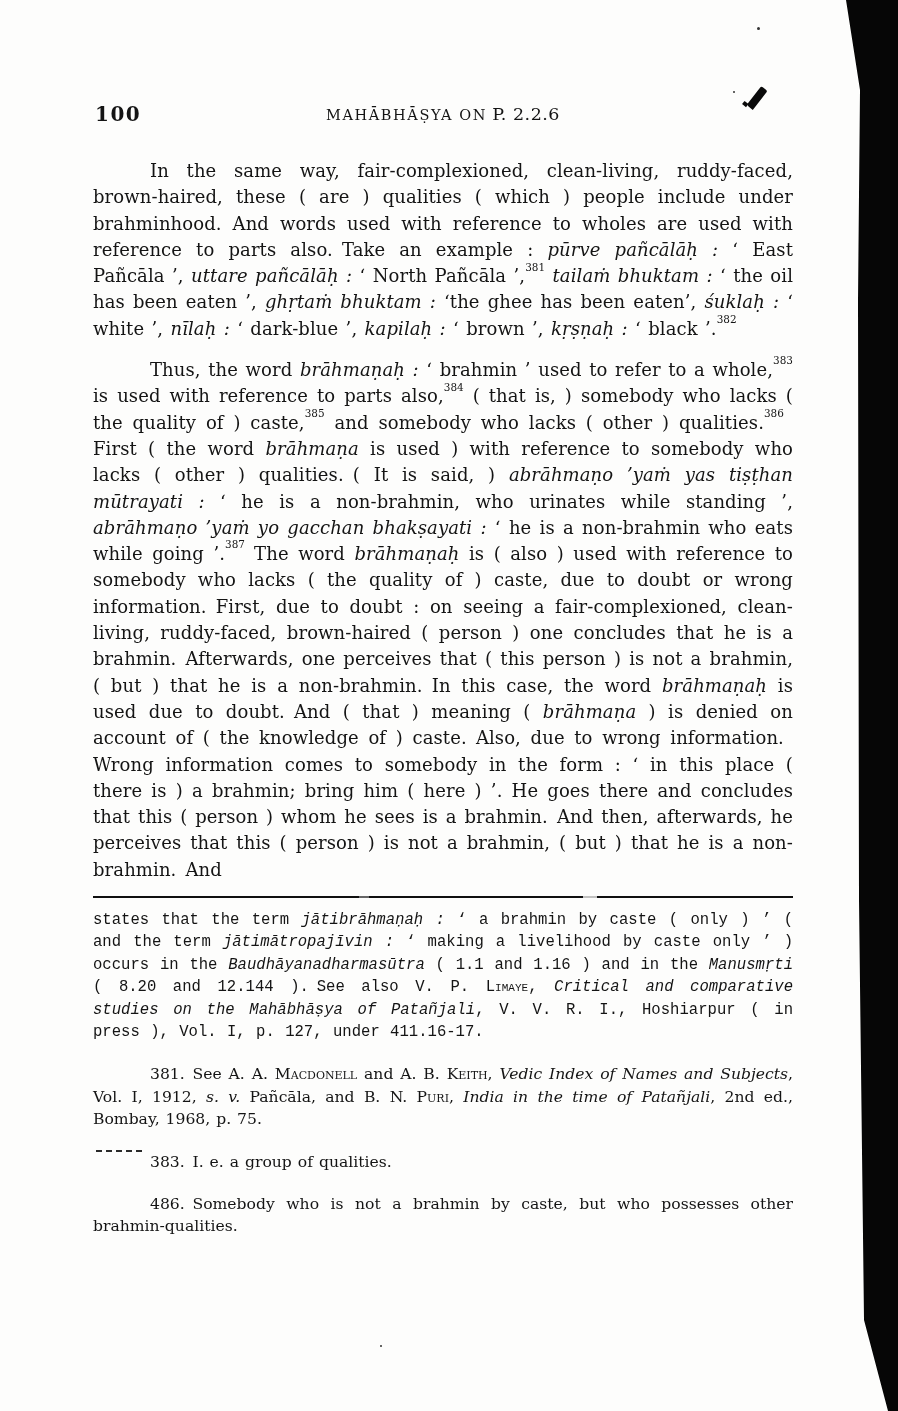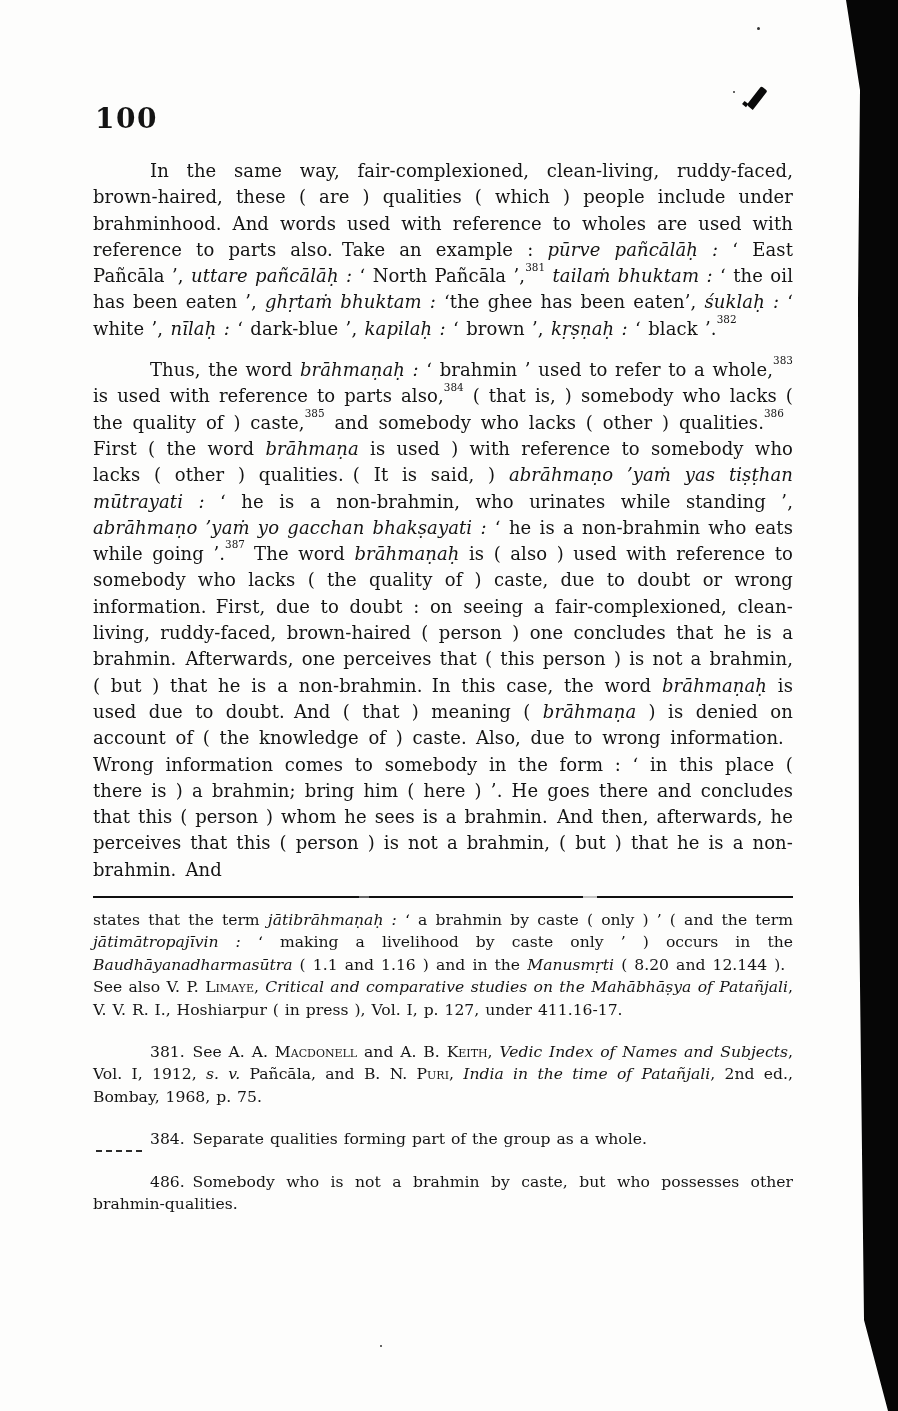--- a/index.html
+++ b/index.html
@@ -45,21 +45,21 @@
   .speck.s2 { left: 733px; top: 91px; width: 2px; height: 2px; }
   .speck.s3 { left: 380px; top: 1345px; width: 2px; height: 2px; }
 
   .content {
     position: absolute; left: 93px; top: 100px; width: 700px;
   }
 
   .page-header { position: relative; height: 30px; margin-bottom: 28px; }
   .page-number {
     position: absolute; left: 2px; top: 2px;
-    font-size: 28px; font-weight: bold; letter-spacing: 1.5px;
+    font-size: 20px; font-weight: bold; letter-spacing: 1.5px;
   }
   .running-title {
     position: absolute; left: 0; right: 0; top: 4px;
     text-align: center; white-space: nowrap;
   }
   .rt-smallcaps { font-size: 14.5px; letter-spacing: 1.6px; }
   .rt-ref { font-size: 17.5px; letter-spacing: 0.5px; }
 
   .body-text p {
     margin: 0;
@@ -90,48 +90,52 @@
 
   .footnotes p {
     margin: 0;
     font-size: 15.6px;
     line-height: 22.4px;
     text-align: justify;
     text-indent: 57px;
     word-spacing: 1px;
   }
   .footnotes p + p { margin-top: 20px; }
-  .footnotes p.continuation { text-indent: 0; }
+  .footnotes p.continuation { text-indent: 0; font-family: Liberation Mono, monospace; }
 </style>
 </head>
 <body>
 
 <div class="page">
 
   <div class="scan-edge"></div>
   <div class="pen-mark"></div>
   <div class="margin-dash"></div>
   <div class="speck s1"></div>
   <div class="speck s2"></div>
   <div class="speck s3"></div>
 
   <div class="content">
 
     <header class="page-header">
       <span class="page-number">100</span>
+      <div class="running-title">
+        <span class="rt-smallcaps">MAHĀBHĀṢYA ON</span>
+        <span class="rt-ref">P. 2.2.6</span>
+      </div>
     </header>
 
     <main class="body-text">
       <p><span>In the same way, fair-complexioned, clean-living, ruddy-faced, brown-haired, these ( are ) qualities ( which ) people include under brahminhood. And words used with reference to wholes are used with reference to parts also. Take an example : </span><i>pūrve pañcālāḥ :</i><span> ‘ East Pañcāla ’, </span><i>uttare pañcālāḥ :</i><span> ‘ North Pañcāla ’,</span><sup>381</sup><span> </span><i>tailaṁ bhuktam :</i><span> ‘ the oil has been eaten ’, </span><i>ghṛtaṁ bhuktam :</i><span> ‘the ghee has been eaten’, </span><i>śuklaḥ :</i><span> ‘ white ’, </span><i>nīlaḥ :</i><span> ‘ dark-blue ’, </span><i>kapilaḥ :</i><span> ‘ brown ’, </span><i>kṛṣṇaḥ :</i><span> ‘ black ’.</span><sup>382</sup></p>
       <p><span>Thus, the word </span><i>brāhmaṇaḥ :</i><span> ‘ brahmin ’ used to refer to a whole,</span><sup>383</sup><span> is used with reference to parts also,</span><sup>384</sup><span> ( that is, ) somebody who lacks ( the quality of ) caste,</span><sup>385</sup><span> and somebody who lacks ( other ) qualities.</span><sup>386</sup><span> First ( the word </span><i>brāhmaṇa</i><span> is used ) with reference to somebody who lacks ( other ) qualities. ( It is said, ) </span><i>abrāhmaṇo ’yaṁ yas tiṣṭhan mūtrayati :</i><span> ‘ he is a non-brahmin, who urinates while standing ’, </span><i>abrāhmaṇo ’yaṁ yo gacchan bhakṣayati :</i><span> ‘ he is a non-brahmin who eats while going ’.</span><sup>387</sup><span> The word </span><i>brāhmaṇaḥ</i><span> is ( also ) used with reference to somebody who lacks ( the quality of ) caste, due to doubt or wrong information. First, due to doubt : on seeing a fair-complexioned, clean-living, ruddy-faced, brown-haired ( person ) one concludes that he is a brahmin. Afterwards, one perceives that ( this person ) is not a brahmin, ( but ) that he is a non-brahmin. In this case, the word </span><i>brāhmaṇaḥ</i><span> is used due to doubt. And ( that ) meaning ( </span><i>brāhmaṇa</i><span> ) is denied on account of ( the knowledge of ) caste. Also, due to wrong information. Wrong information comes to somebody in the form : ‘ in this place ( there is ) a brahmin; bring him ( here ) ’. He goes there and concludes that this ( person ) whom he sees is a brahmin. And then, afterwards, he perceives that this ( person ) is not a brahmin, ( but ) that he is a non-brahmin. And</span></p>
     </main>
 
     <div class="fn-separator"></div>
 
     <section class="footnotes">
       <p class="continuation"><span>states that the term </span><i>jātibrāhmaṇaḥ :</i><span> ‘ a brahmin by caste ( only ) ’ ( and the term </span><i>jātimātropajīvin :</i><span> ‘ making a livelihood by caste only ’ ) occurs in the </span><i>Baudhāyanadharmasūtra</i><span> ( 1.1 and 1.16 ) and in the </span><i>Manusmṛti</i><span> ( 8.20 and 12.144 ). See also V. P. </span><span class="sc">Limaye</span><span>, </span><i>Critical and comparative studies on the Mahābhāṣya of Patañjali</i><span>, V. V. R. I., Hoshiarpur ( in press ), Vol. I, p. 127, under 411.16-17.</span></p>
       <p><span>381. See A. A. </span><span class="sc">Macdonell</span><span> and A. B. </span><span class="sc">Keith</span><span>, </span><i>Vedic Index of Names and Subjects</i><span>, Vol. I, 1912, </span><i>s. v.</i><span> Pañcāla, and B. N. </span><span class="sc">Puri</span><span>, </span><i>India in the time of Patañjali</i><span>, 2nd ed., Bombay, 1968, p. 75.</span></p>
-      <p><span>384. Separate qualities forming part of the group as a whole.</span></p>
+      <p><span>383. I. e. a group of qualities.</span></p>
       <p><span>486. Somebody who is not a brahmin by caste, but who possesses other brahmin-qualities.</span></p>
     </section>
 
   </div>
 </div>
 
 </body></html>

